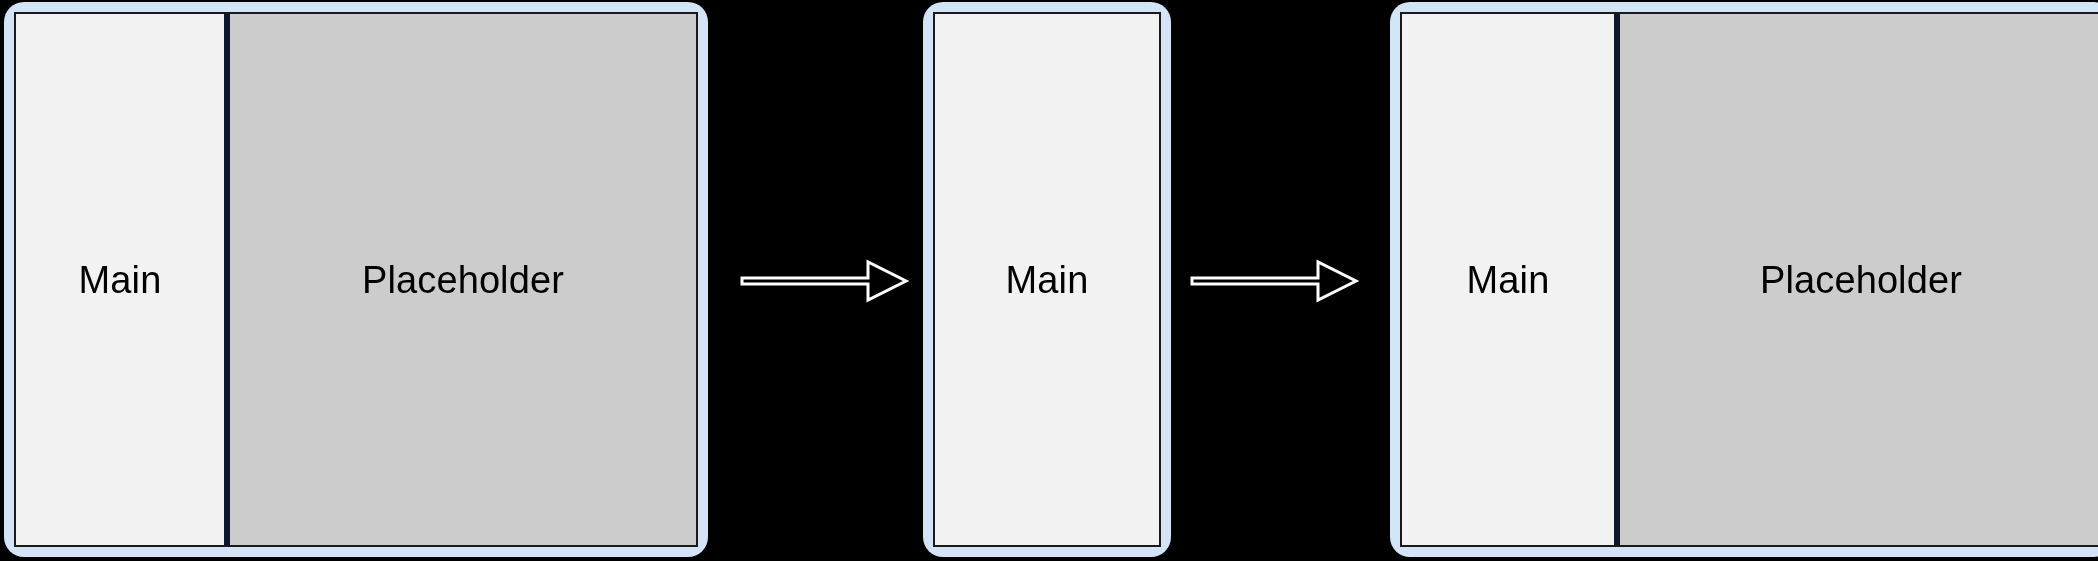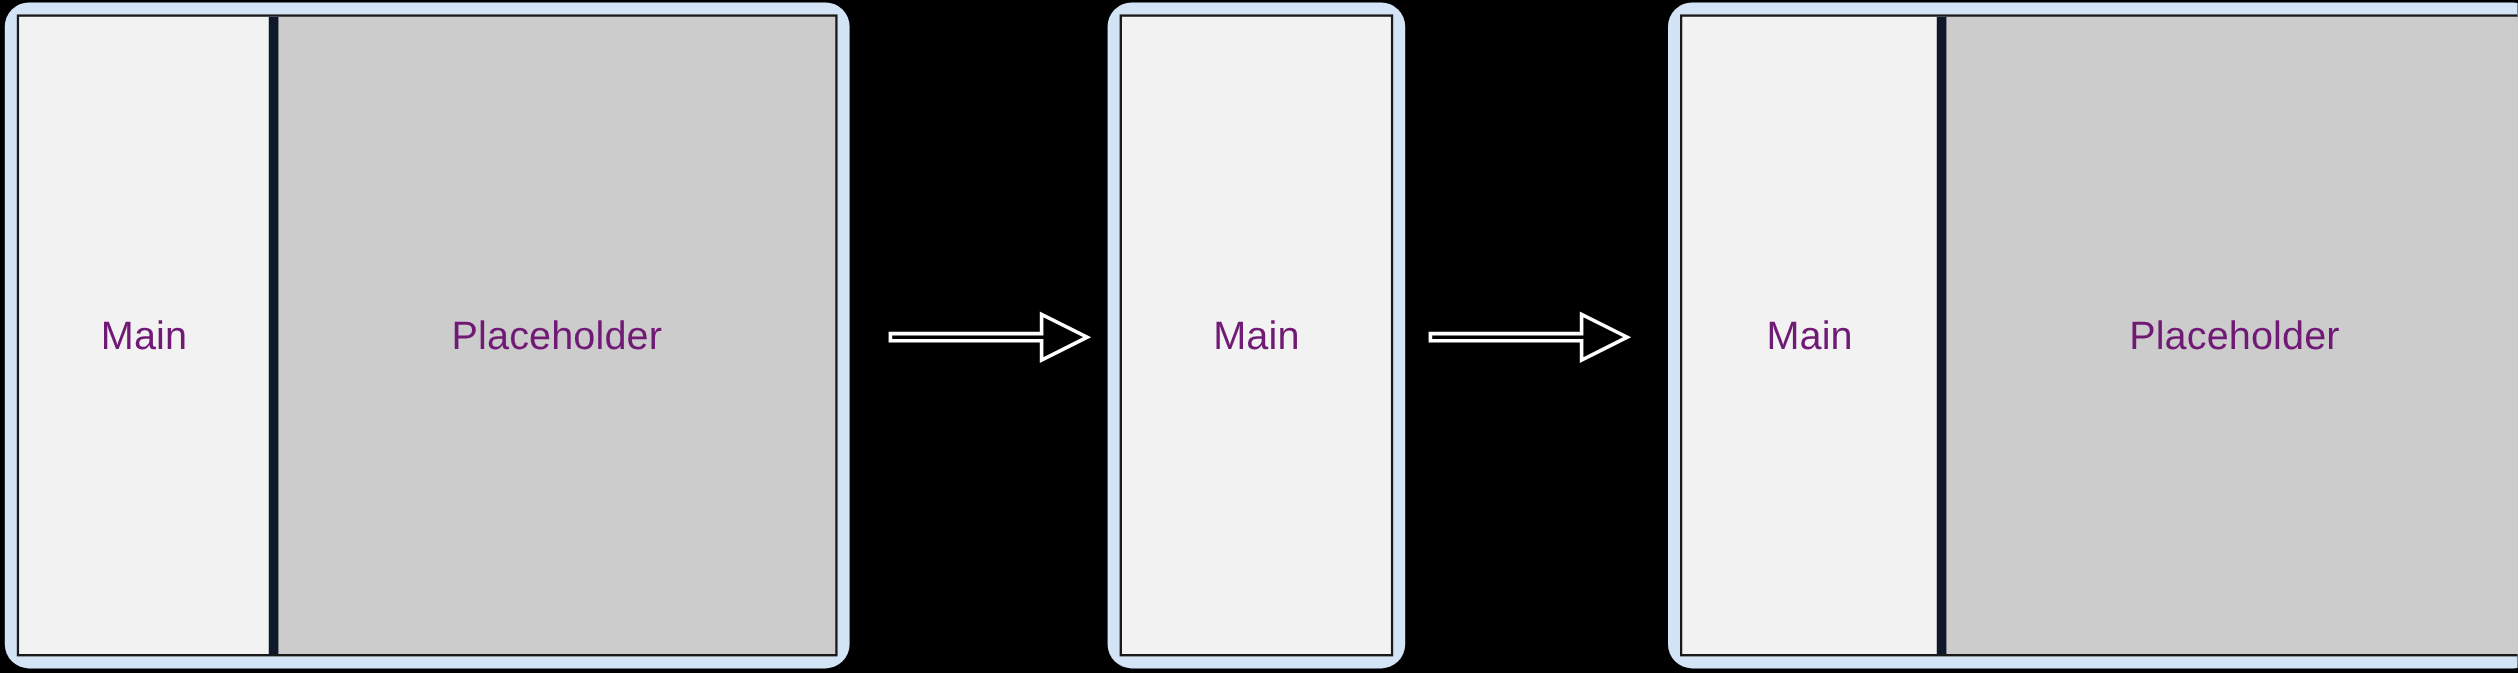--- a/index.html
+++ b/index.html
@@ -53,28 +53,28 @@
     justify-content: center;
     height: 100%;
   }
   .region-main {
     background: #f2f2f2;
     color: #000000;
   }
   .region-placeholder {
     background: #cccccc;
     color: #000000;
-    border-left: 8px solid #0f172a;
+    border-left: 6px solid #0f172a;
   }
   .region-label {
-    font-size: 33px;
+    font-size: 38px;
     line-height: 1;
     letter-spacing: 0.1px;
     white-space: nowrap;
-    color: #701a75;
+    color: #000000;
     font-weight: 400;
   }
 
   
   #panel-1 {
     left: 4px;
     top: 2px;
     width: 704px;
     height: 555px;
   }

